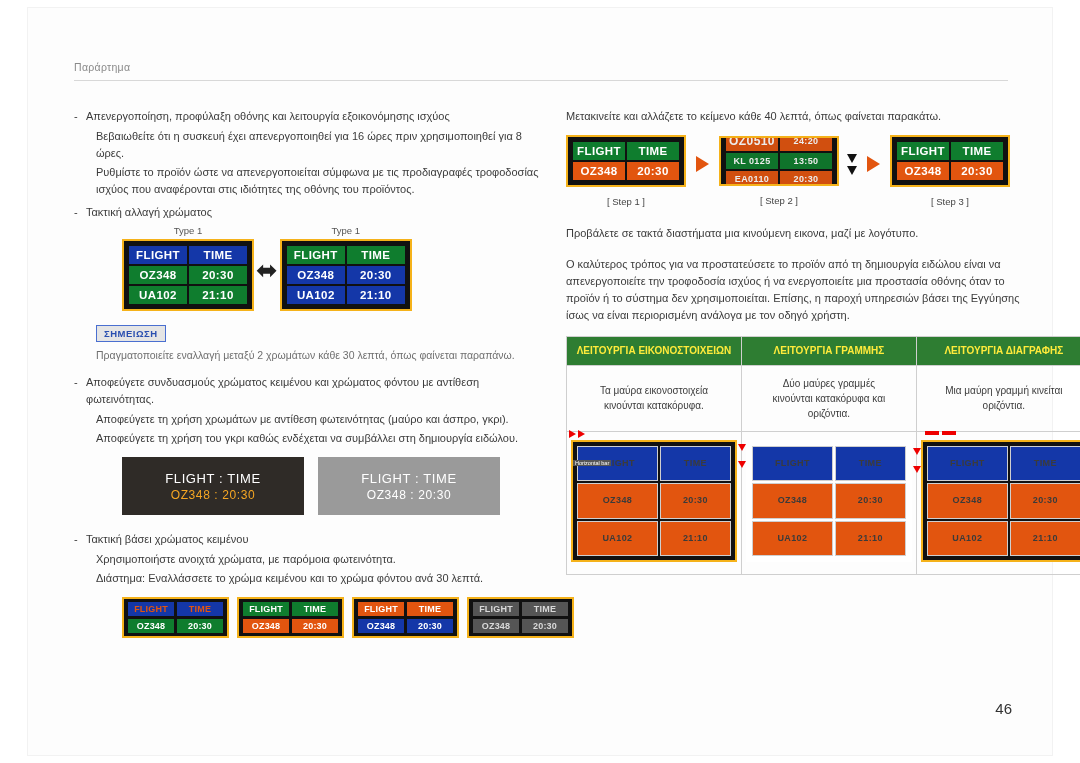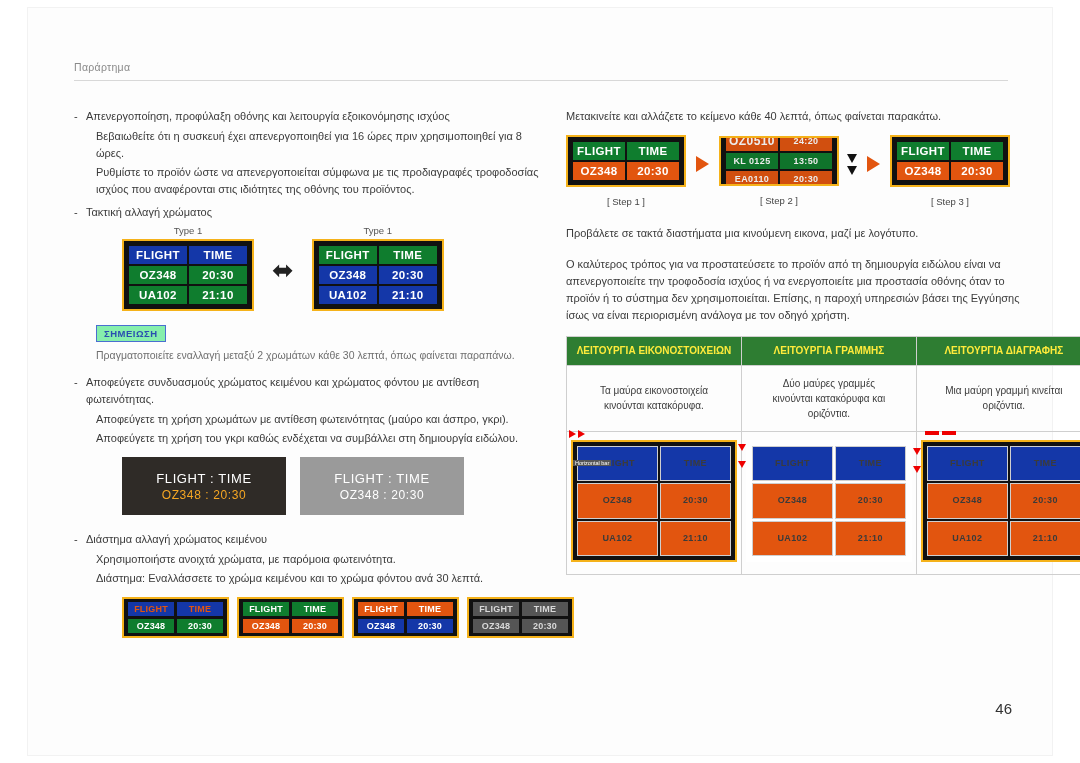--- a/index.html
+++ b/index.html
@@ -89,42 +89,41 @@
     letter-spacing: .4px;
   }
   .cell-blue { background: #1437a8; width: 58px; }
   .cell-green { background: #0f7d2e; width: 58px; }
   .cell-orange { background: #e2550f; width: 58px; }
 
   
   .type-row {
     display: flex;
     align-items: center;
-    gap: 16px;
     padding-left: 48px;
     margin-top: 4px;
   }
   .type-label {
     font-size: 9.5px;
     color: #555;
     text-align: center;
     margin-bottom: 3px;
   }
   .arrow-lr {
     font-size: 26px;
     color: #222;
     line-height: 1;
     margin: 0 2px;
   }
 
   
   .note-badge {
     display: inline-block;
     border: 1px solid #4a6fd0;
-    background: #86efac;
+    background: #e5e5e5;
     color: #2a4fb0;
     font-size: 9.5px;
     font-weight: bold;
     padding: 2px 7px;
     letter-spacing: .5px;
     margin: 10px 8px 6px 22px;
   }
   .note-text {
     font-size: 10.5px;
     color: #6f6f6f;
@@ -133,21 +132,21 @@
   }
 
   
   .contrast-row {
     display: flex;
     gap: 14px;
     padding-left: 48px;
     margin-top: 10px;
   }
   .contrast-box {
-    width: 164px;
+    width: 182px;
     height: 58px;
     display: flex;
     flex-direction: column;
     justify-content: center;
     align-items: center;
     gap: 2px;
   }
   .contrast-dark { background: #2f2b27; }
   .contrast-gray { background: #9a9a9a; }
   .contrast-box .line1 { font-size: 13px; color: #fff; letter-spacing: .6px; }
@@ -340,21 +339,21 @@
       <div class="contrast-box contrast-dark">
         <div class="line1">FLIGHT : TIME</div>
         <div class="line2">OZ348 : 20:30</div>
       </div>
       <div class="contrast-box contrast-gray">
         <div class="line1">FLIGHT : TIME</div>
         <div class="line2">OZ348 : 20:30</div>
       </div>
     </div>
 
-    <div class="bullet" style="margin-top:16px">Διάστημα αλλαγή χρώματος κειμένου</div>
+    <div class="bullet" style="margin-top:16px">Τακτική βάσει χρώματος κειμένου</div>
     <div class="para indent">Χρησιμοποιήστε ανοιχτά χρώματα, με παρόμοια φωτεινότητα.</div>
     <div class="para indent">Διάστημα: Εναλλάσσετε το χρώμα κειμένου και το χρώμα φόντου ανά 30 λεπτά.</div>
 
     <div class="strip-row">
 
       <div class="strip">
         <div class="srow">
           <div class="sc" style="background:#1437a8;color:#e2550f">FLIGHT</div>
           <div class="sc" style="background:#1437a8;color:#e2550f">TIME</div>
         </div>

